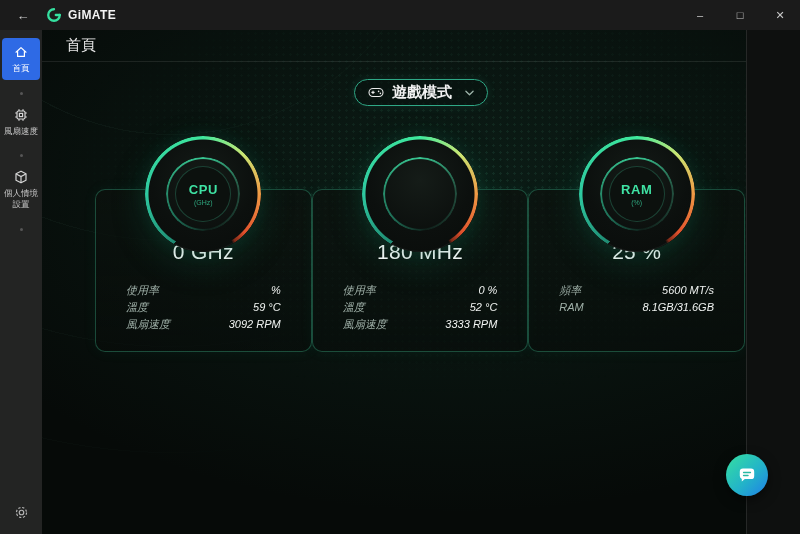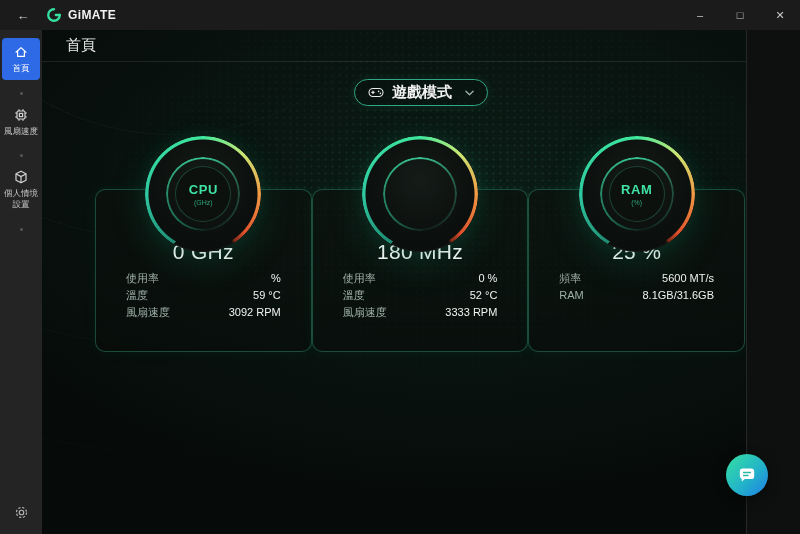--- a/index.html
+++ b/index.html
@@ -90,21 +90,21 @@
     display:flex; flex-direction:column; align-items:center; justify-content:center; }
   .gauge-label { color:#3fe3a4; font-size:13px; font-weight:bold; letter-spacing:.5px; }
   .gauge-unit { color:#2fa67e; font-size:7px; margin-top:2px; }
 
   .card { width:100%; height:163px; border-radius:10px; padding:50px 30px 0;
     background: linear-gradient(180deg, rgba(12,18,14,0.72), rgba(8,12,10,0.55));
     border:1px solid rgba(70,215,165,0.30);
     box-shadow: 0 0 14px rgba(30,170,125,0.07); }
   .big-value { color:#ffffff; font-size:21px; line-height:24px; text-align:center;
     letter-spacing:.3px; }
-  .stats { margin-top:6px; }
+  .stats { margin-top:18px;font-style:italic; }
   .stat-row { display:flex; justify-content:space-between; font-size:11px; line-height:17px; }
   .stat-label { color:#9fb0a8; }
   .stat-value { color:#f0f3f1; }
 
   
   .gutter { position:absolute; top:30px; right:0; bottom:0; width:54px; background:#0e100f;
     border-left:1px solid #262827; z-index:5; }
   .chat-fab { position:absolute; right:32px; bottom:38px; width:42px; height:42px; border-radius:50%;
     background: linear-gradient(135deg, #35e0a0 0%, #23b4c8 55%, #1f7fe8 100%);
     display:flex; align-items:center; justify-content:center; z-index:40; cursor:pointer;

